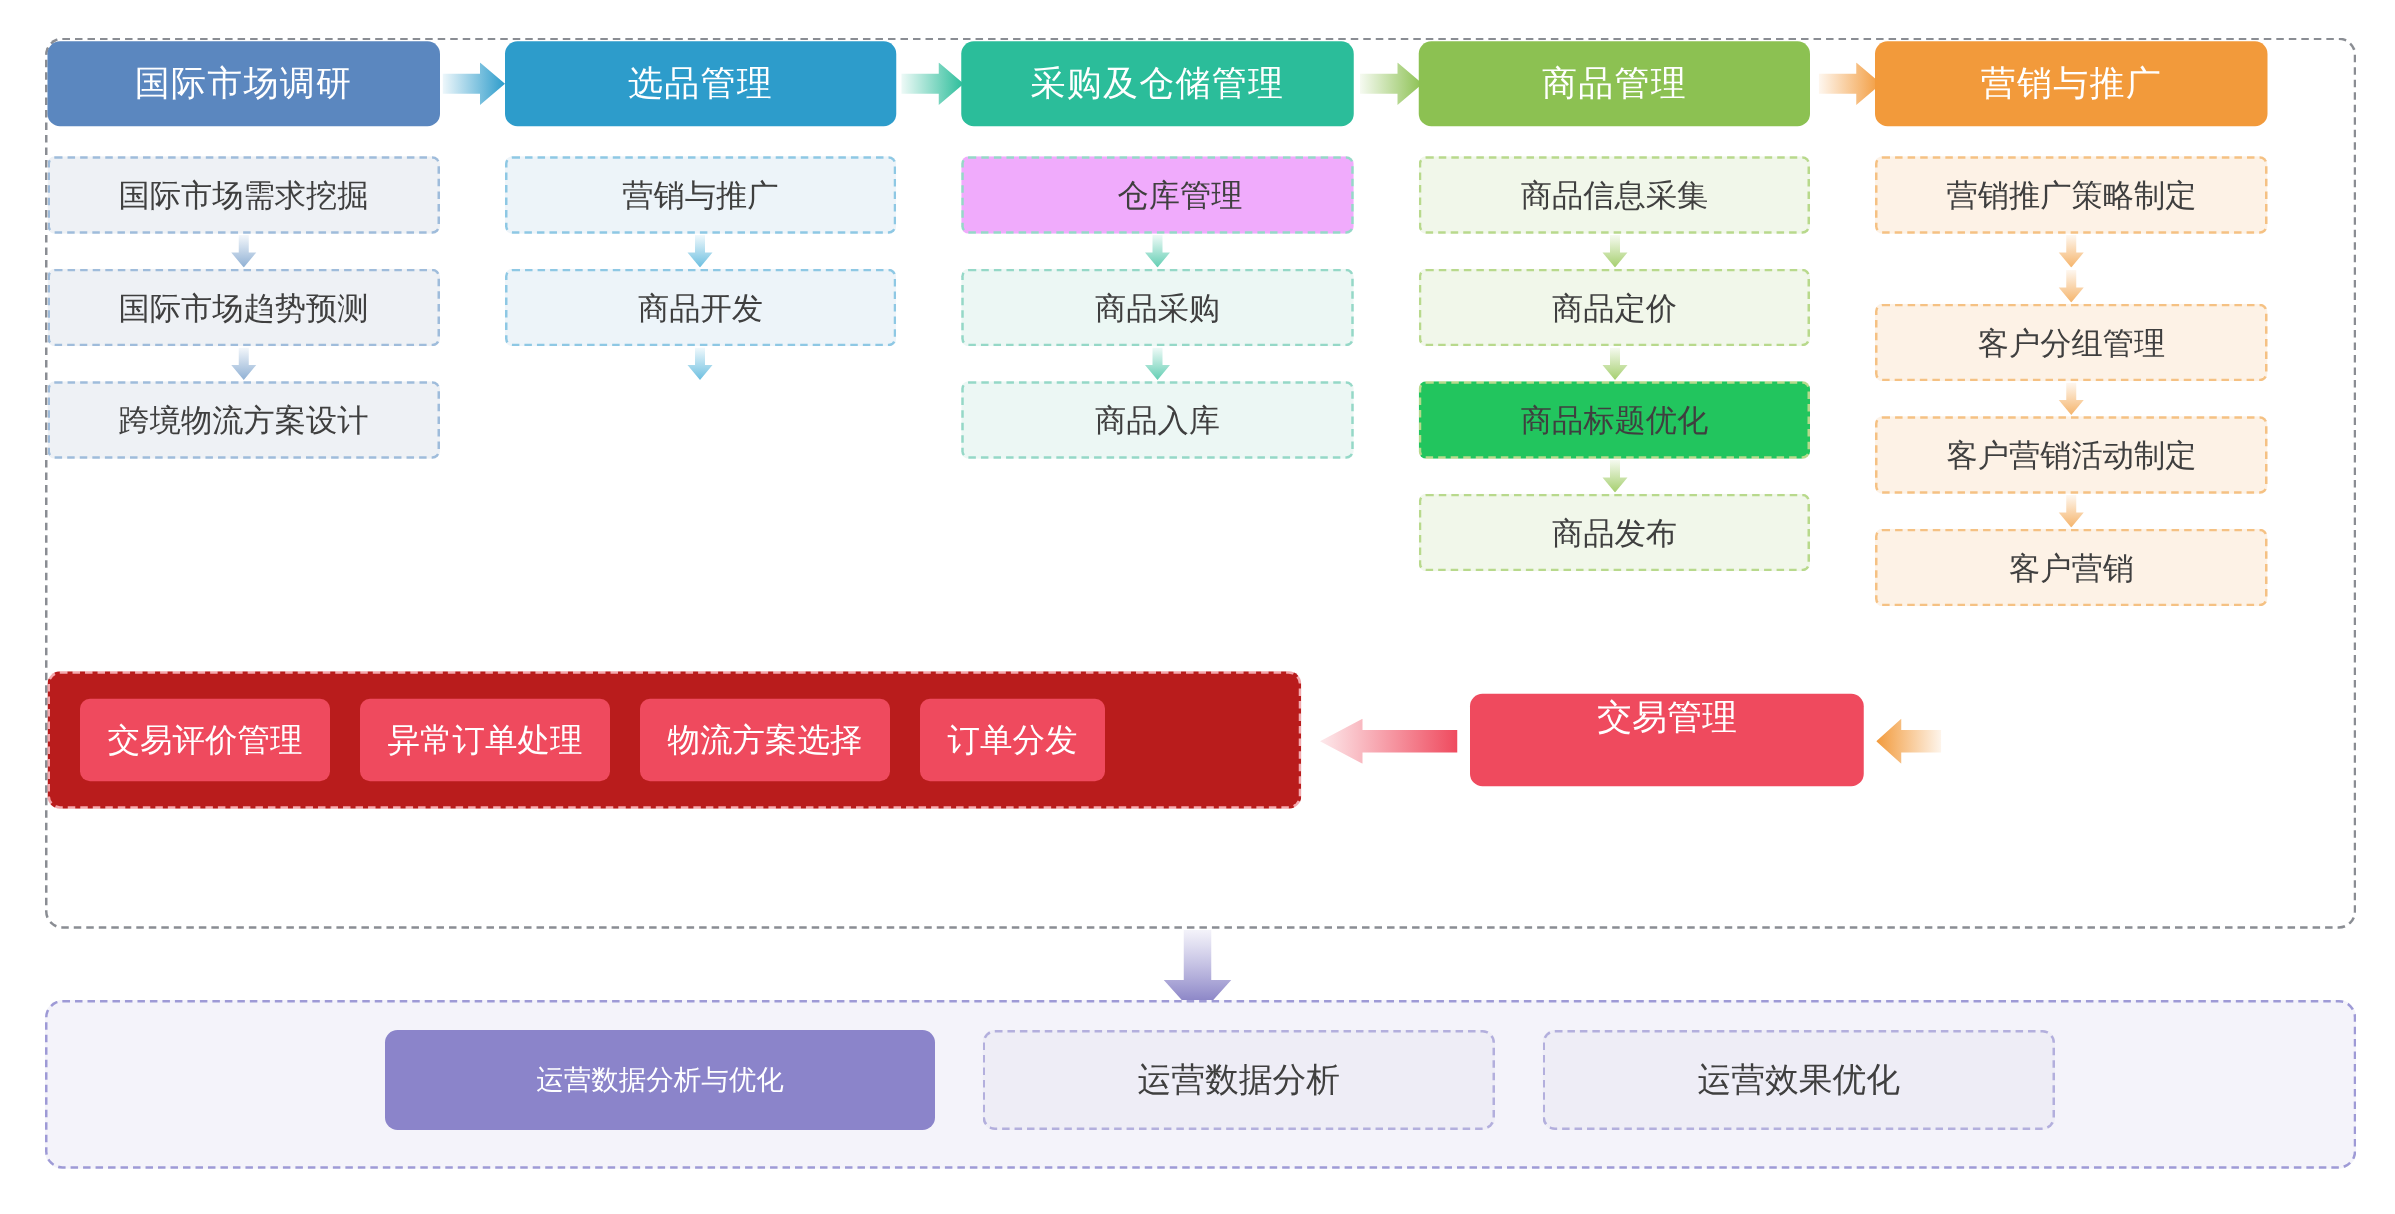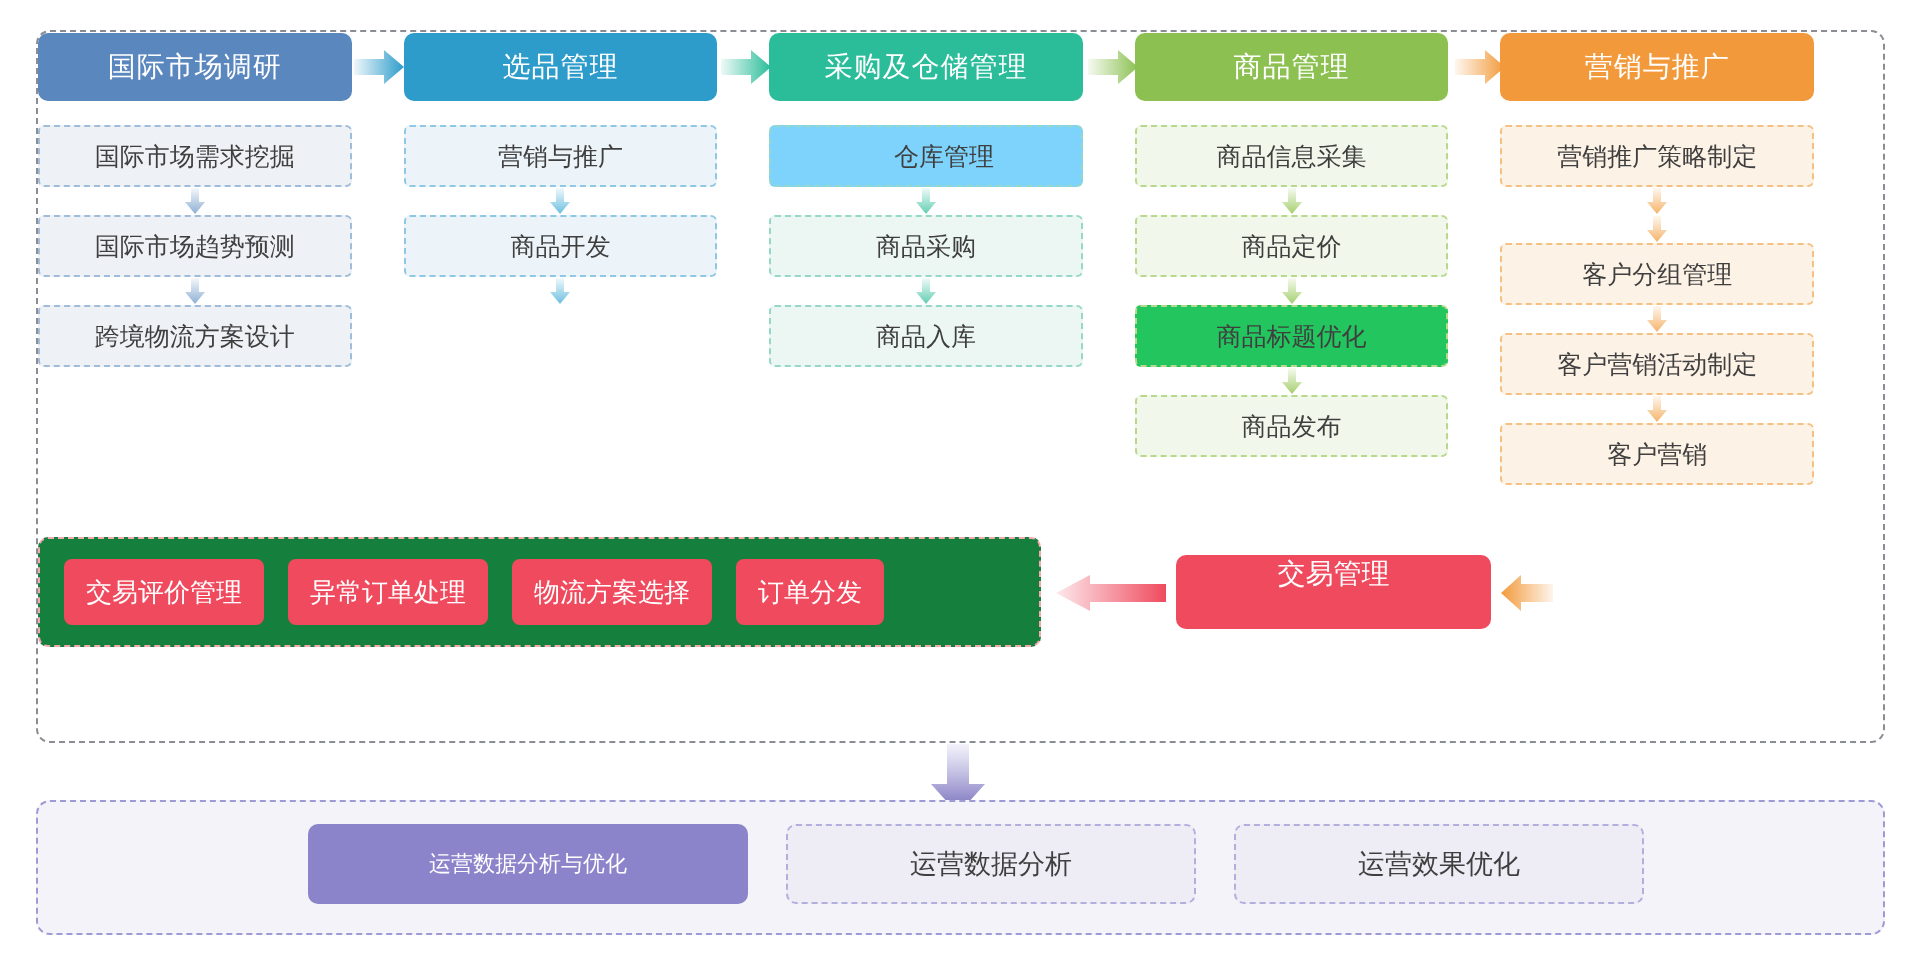--- a/index.html
+++ b/index.html
@@ -75,21 +75,21 @@
     left: 38px; top: 537px;
     width: 1776px;
     height: 110px;
   }
   .txn-group {
     position: absolute;
     left: 0; top: 0;
     width: 1003px; height: 110px;
     border: 2px dashed #f4a9ae;
     border-radius: 10px;
-    background: #15803d;
+    background: #b91c1c;
     display: flex; align-items: center;
     padding: 0 24px;
     gap: 24px;
   }
   .txn-chip {
     background: #ef4a5e;
     color: #ffffff;
     border-radius: 8px;
     height: 66px;
     display: flex; align-items: center; justify-content: center;
@@ -263,21 +263,21 @@
             </linearGradient>
           </defs>
           <path d="M0,9 L30,9 L30,0 L50,17 L30,34 L30,25 L0,25 Z" fill="url(#hg1)"></path>
         </svg>
       </div>
       <div class="column">
         <div class="col-header" style="background: rgb(43, 189, 154);">
           <span>采购及仓储管理</span>
         </div>
         <div class="sub-list">
-          <div class="sub-box" style="background: #7dd3fc; border: 2px dashed rgb(149, 216, 199); padding-left: 36px;">
+          <div class="sub-box" style="background: #f0abfc; border: 2px dashed rgb(149, 216, 199); padding-left: 36px;">
             <span>仓库管理</span>
           </div>
           <div class="v-arrow">
             <svg width="26" height="26" viewBox="0 0 26 26">
               <defs>
                 <linearGradient id="vg2_1" x1="0%" y1="0%" x2="0%" y2="100%">
                   <stop offset="0%" stop-color="#63ceb3" stop-opacity="0.10"></stop>
                   <stop offset="100%" stop-color="#63ceb3"></stop>
                 </linearGradient>
               </defs>

